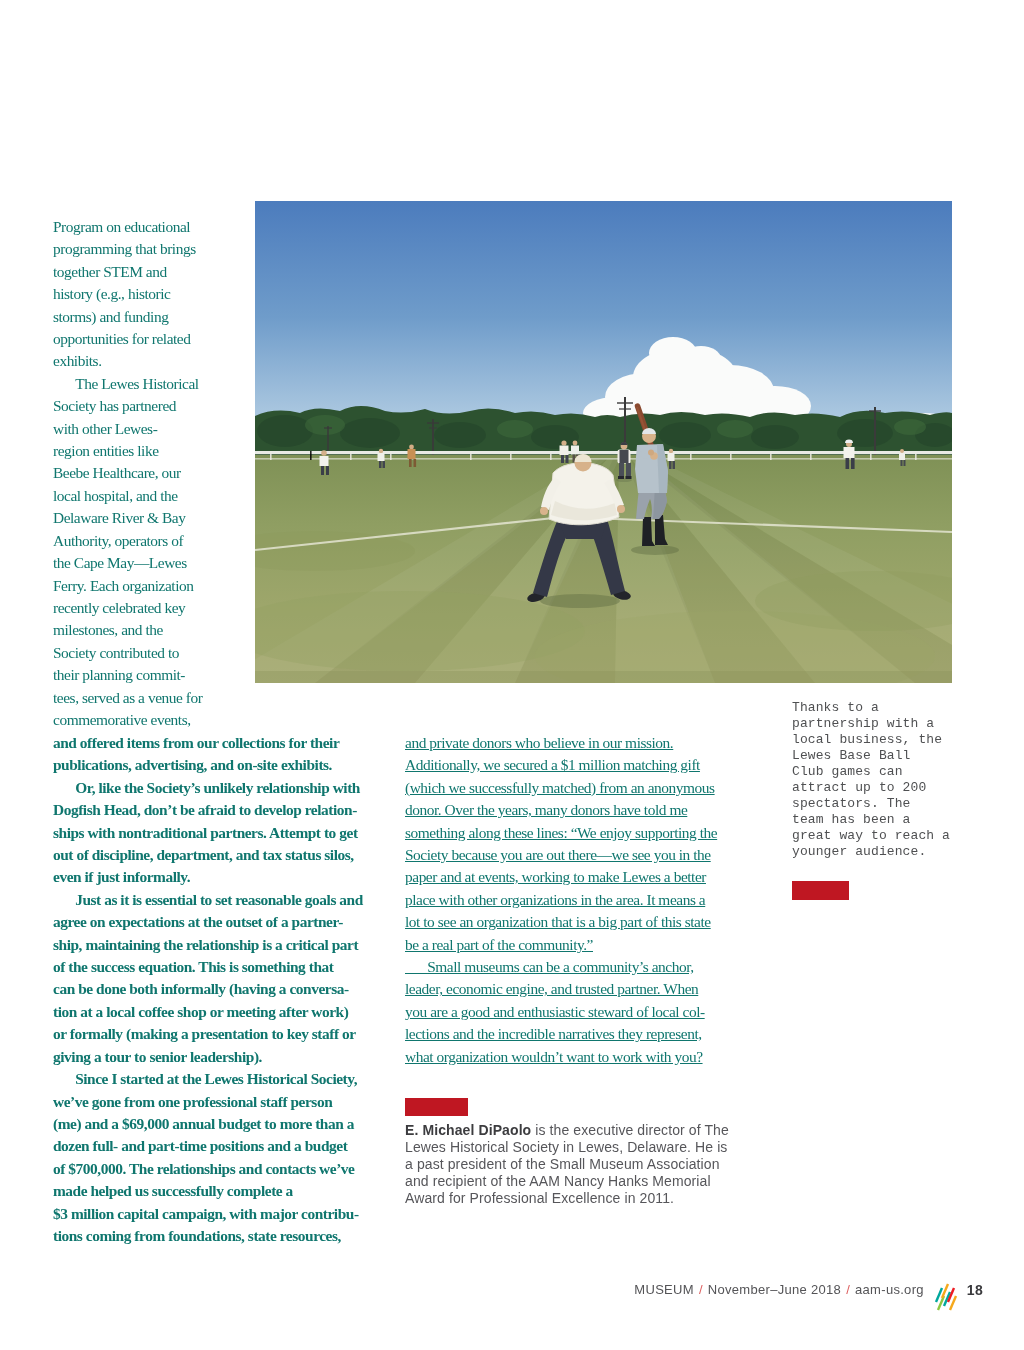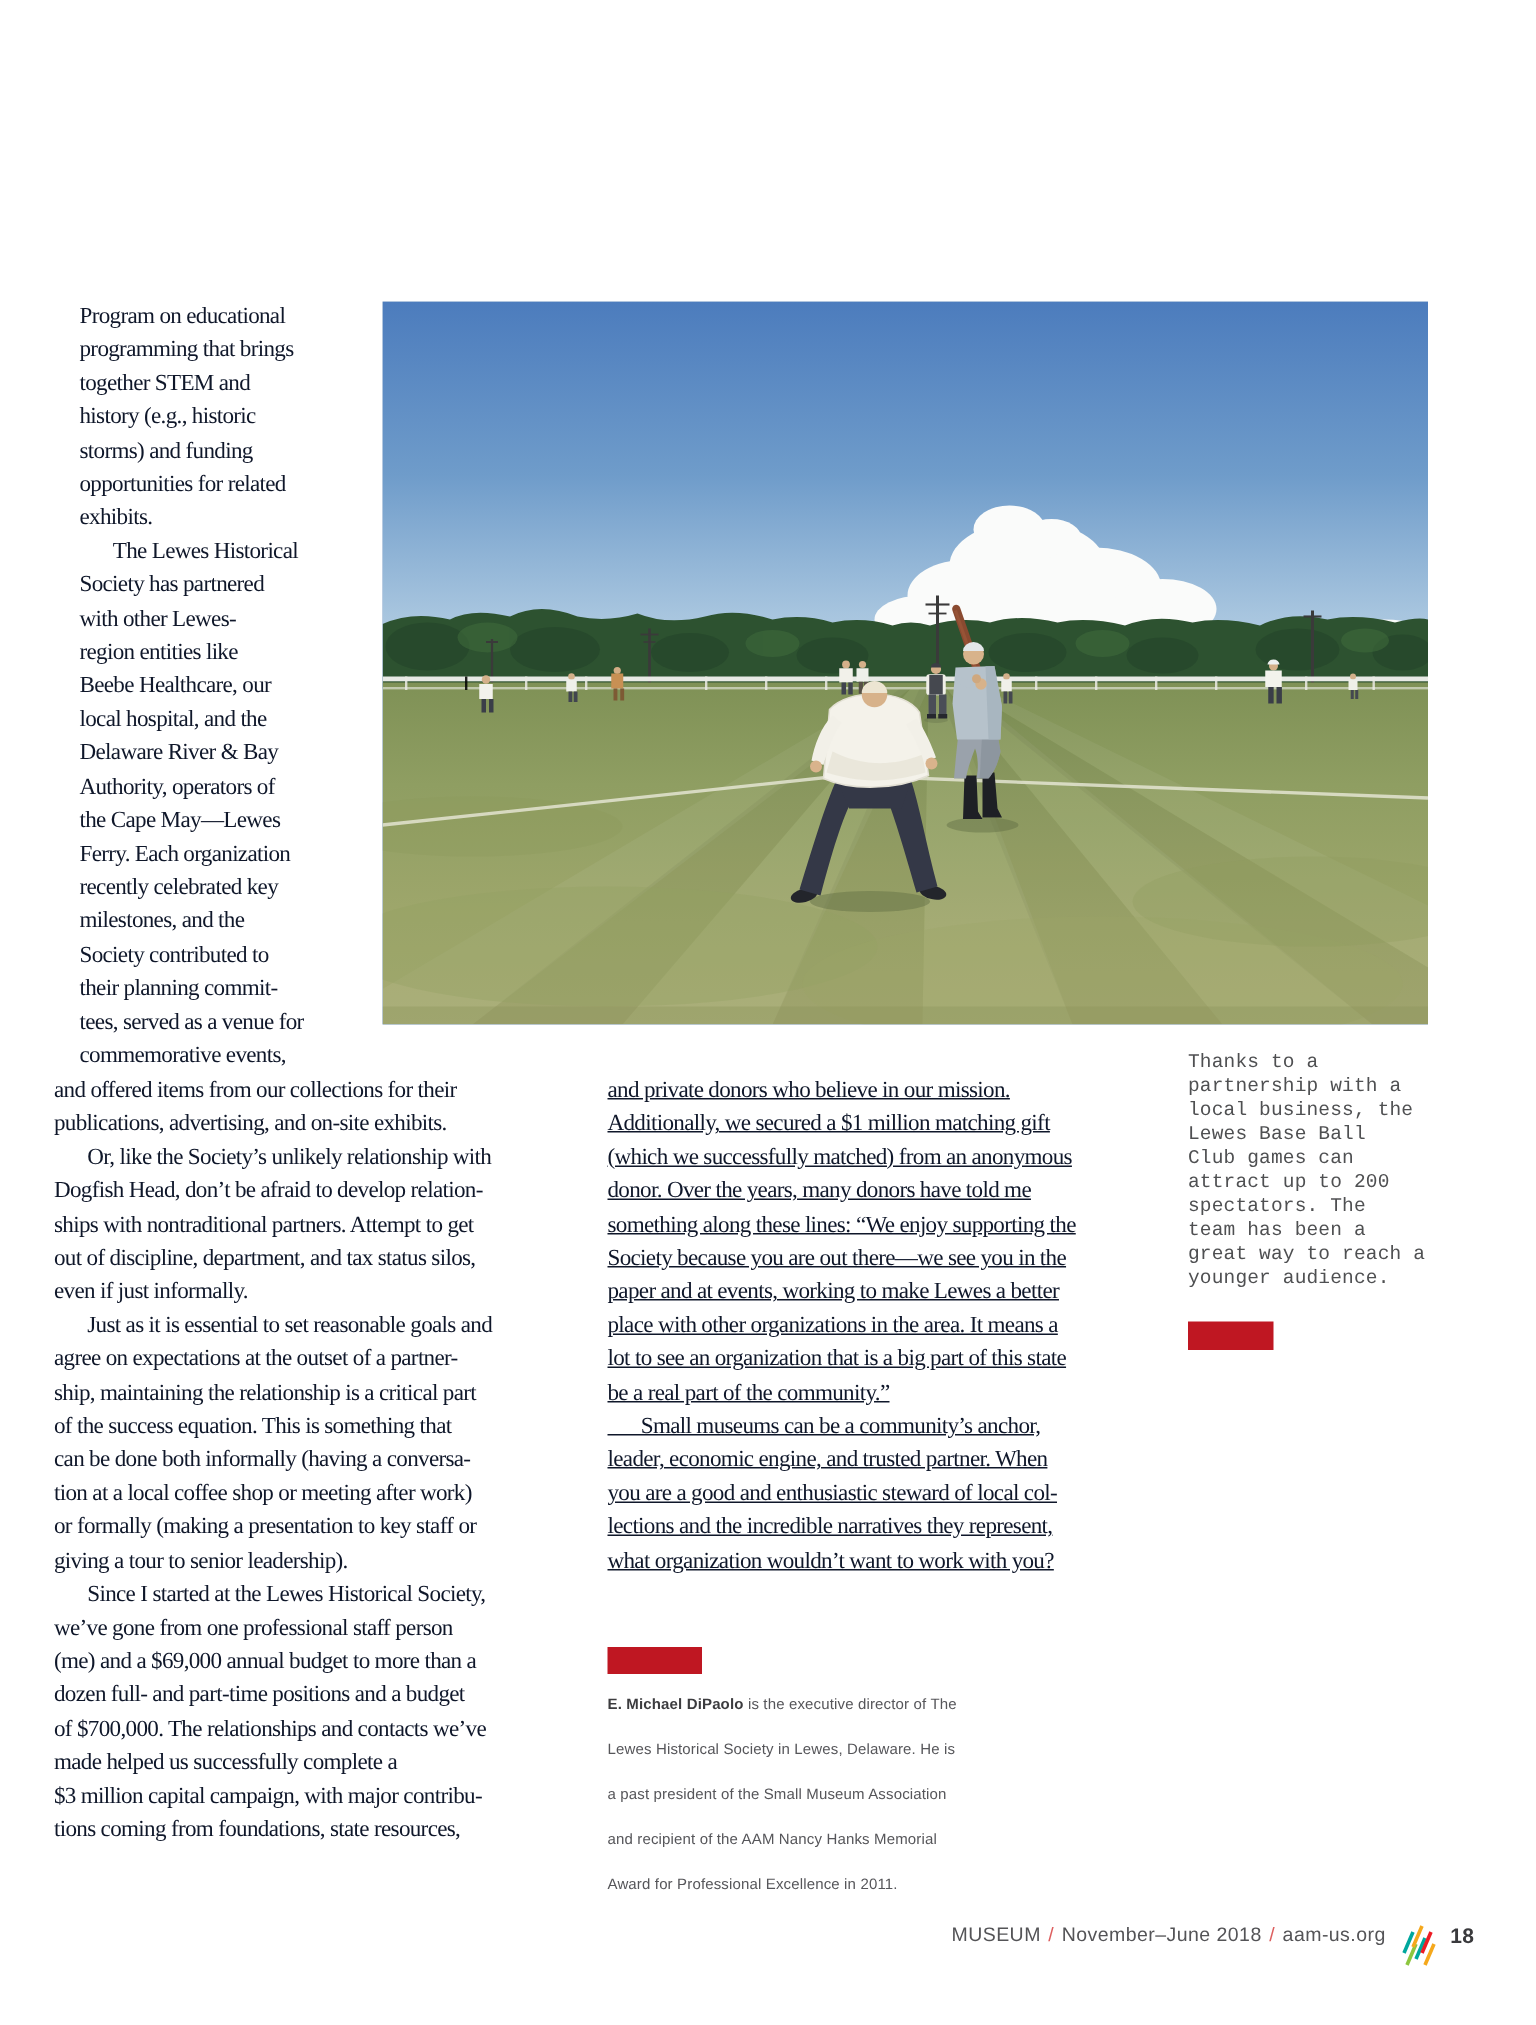--- a/index.html
+++ b/index.html
@@ -4,25 +4,26 @@
 <style>
   html,body{margin:0;padding:0;background:#e8e8e8;}
   .page{position:relative;width:1024px;height:1350px;background:#ffffff;margin:0 auto;overflow:hidden;}
 
   .serif-col{
     position:absolute;
     font-family:"Liberation Serif", serif;
     font-size:15.4px;
     line-height:22.4px;
     letter-spacing:-0.45px;
-    color:#0f172a;
+    color:#0f766e;
     white-space:pre;
+    margin-top:16px;
   }
   .col-intro{left:53px;top:200px;width:178px;}
-  .col-left{left:36px;top:716px;width:340px;}
+  .col-left{left:53px;top:716px;width:340px;font-weight:bold;}
   .col-right{left:405px;top:716px;width:372px;text-decoration:underline;}
 
   .photo-frame{
     position:absolute;left:255px;top:201px;width:697px;height:482px;
     overflow:hidden;background:#7fa0c8;
   }
   .photo-frame svg{display:block;}
 
   .caption{
     position:absolute;left:792px;top:700px;width:132px;
@@ -30,21 +31,21 @@
     font-size:13px;line-height:16px;color:#4f5052;
     white-space:pre;letter-spacing:0.1px;
   }
   .red-block{position:absolute;background:#bf1722;}
   .caption-red{left:792px;top:881px;width:57px;height:19px;}
   .bio-red{left:405px;top:1098px;width:63px;height:18px;}
 
   .bio{
     position:absolute;left:405px;top:1122px;width:372px;
     font-family:"Liberation Sans", sans-serif;
-    font-size:10px;line-height:30px;color:#56565a;
+    font-size:14px;line-height:17px;color:#56565a;
     white-space:pre;letter-spacing:0.1px;
   }
   .bio strong{color:#3c3c3f;font-weight:bold;}
 
   .footer{
     position:absolute;right:41px;top:1282px;height:36px;
     display:flex;align-items:flex-start;
     font-family:"Liberation Sans", sans-serif;
     font-size:13px;color:#545457;letter-spacing:0.3px;
   }

